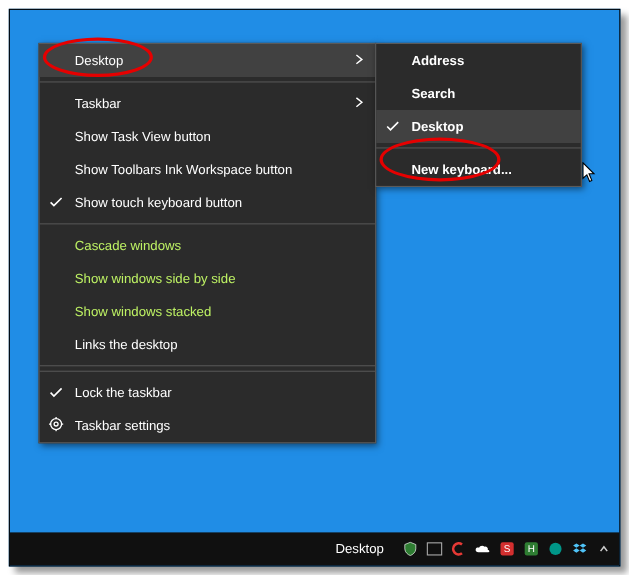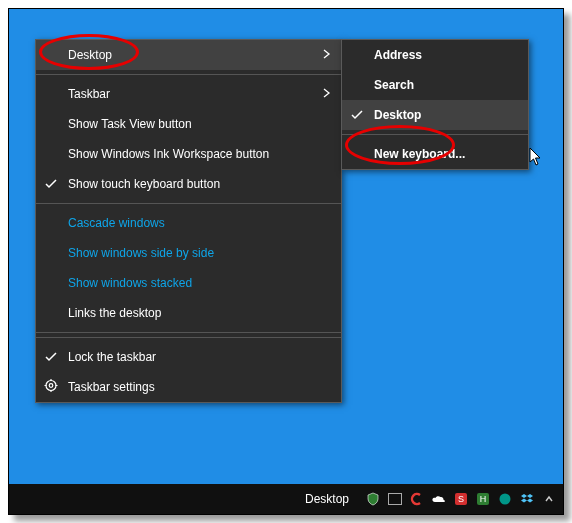--- a/index.html
+++ b/index.html
@@ -44,21 +44,21 @@
       height: 30px;
       padding: 0 10px 0 32px;
       position: relative;
       color: #fff;
       cursor: default;
     }
     .menu-item.highlight {
       background: #414141;
     }
     .menu-item.disabled {
-      color: #0ea5e9;
+      color: #bef264;
     }
     .menu-sep {
       height: 1px;
       background: #555;
       margin: 4px 0;
     }
     .check {
       position: absolute;
       left: 8px;
       top: 50%;
@@ -141,21 +141,21 @@
       <span class="arrow">
         <svg width="8" height="10" viewBox="0 0 8 10">
             <path d="M1 1 L6 5 L1 9" stroke="#fff" stroke-width="1.3" fill="none"></path>
           </svg>
       </span>
     </div>
     <div class="menu-item">
       <span>Show Task View button</span>
     </div>
     <div class="menu-item">
-      <span>Show Windows Ink Workspace button</span>
+      <span>Show Toolbars Ink Workspace button</span>
     </div>
     <div class="menu-item">
       <span class="check">
         <svg width="12" height="12" viewBox="0 0 12 12">
             <path d="M1 6 L4 9 L11 2" stroke="#fff" stroke-width="1.5" fill="none"></path>
           </svg>
       </span>
       <span>Show touch keyboard button</span>
     </div>
     <div class="menu-sep"></div>

